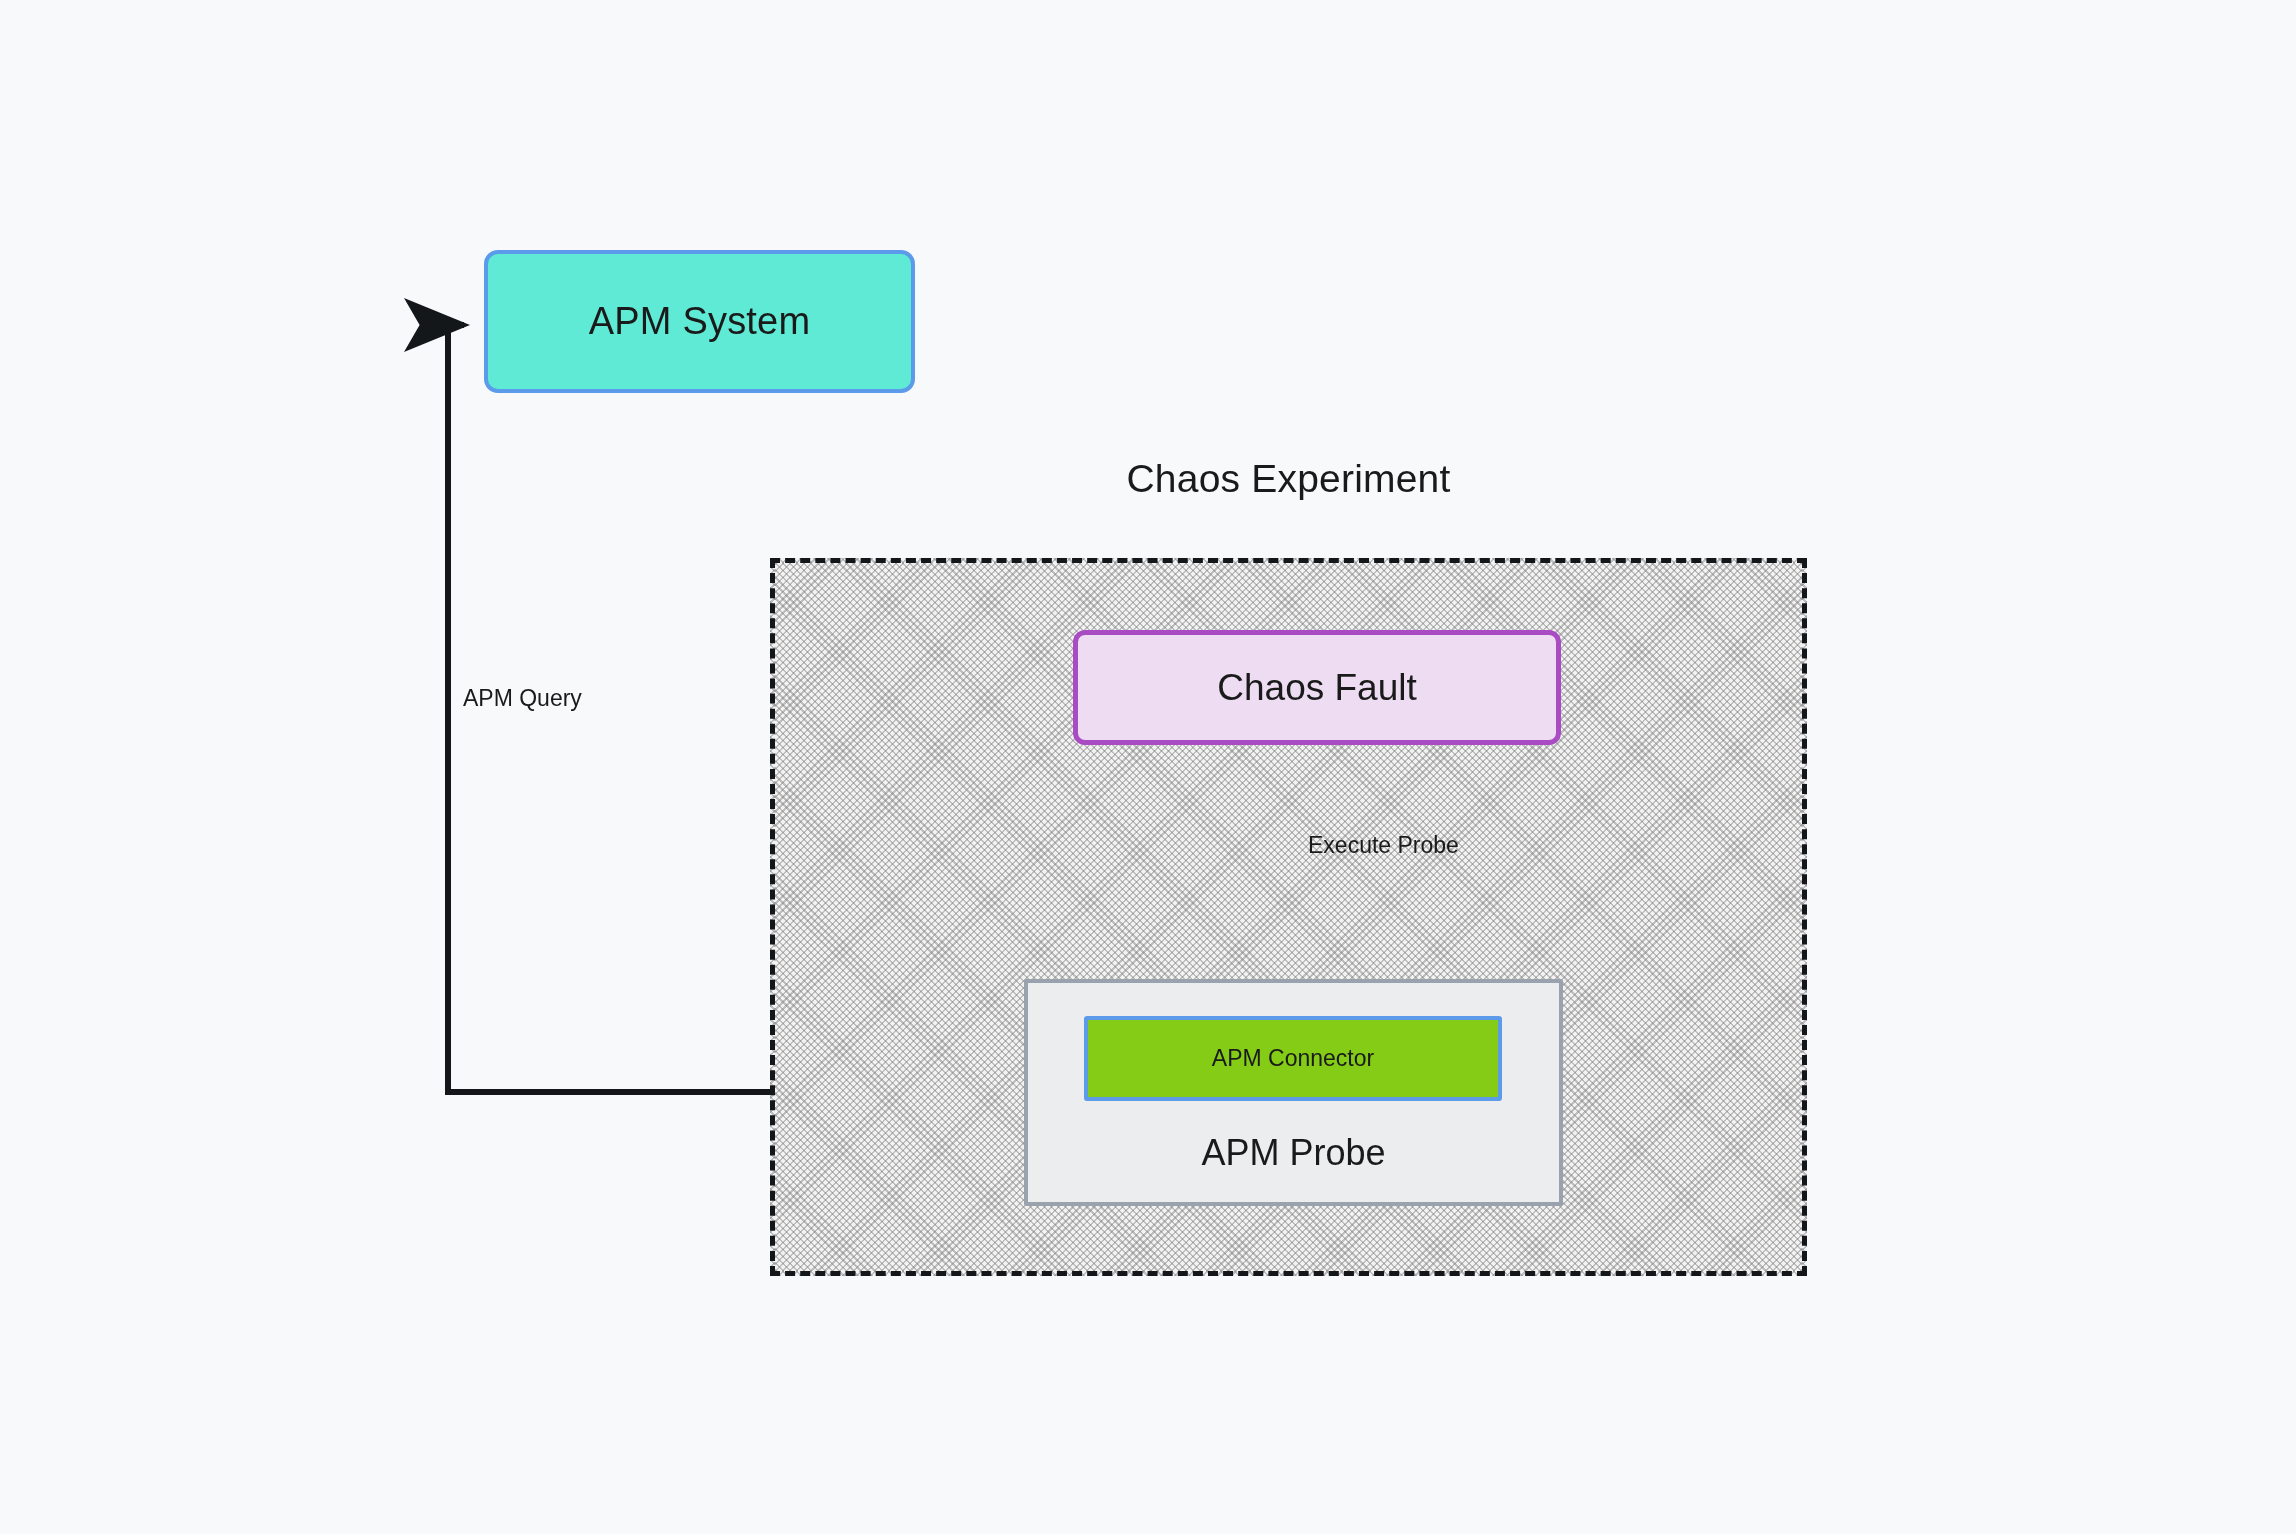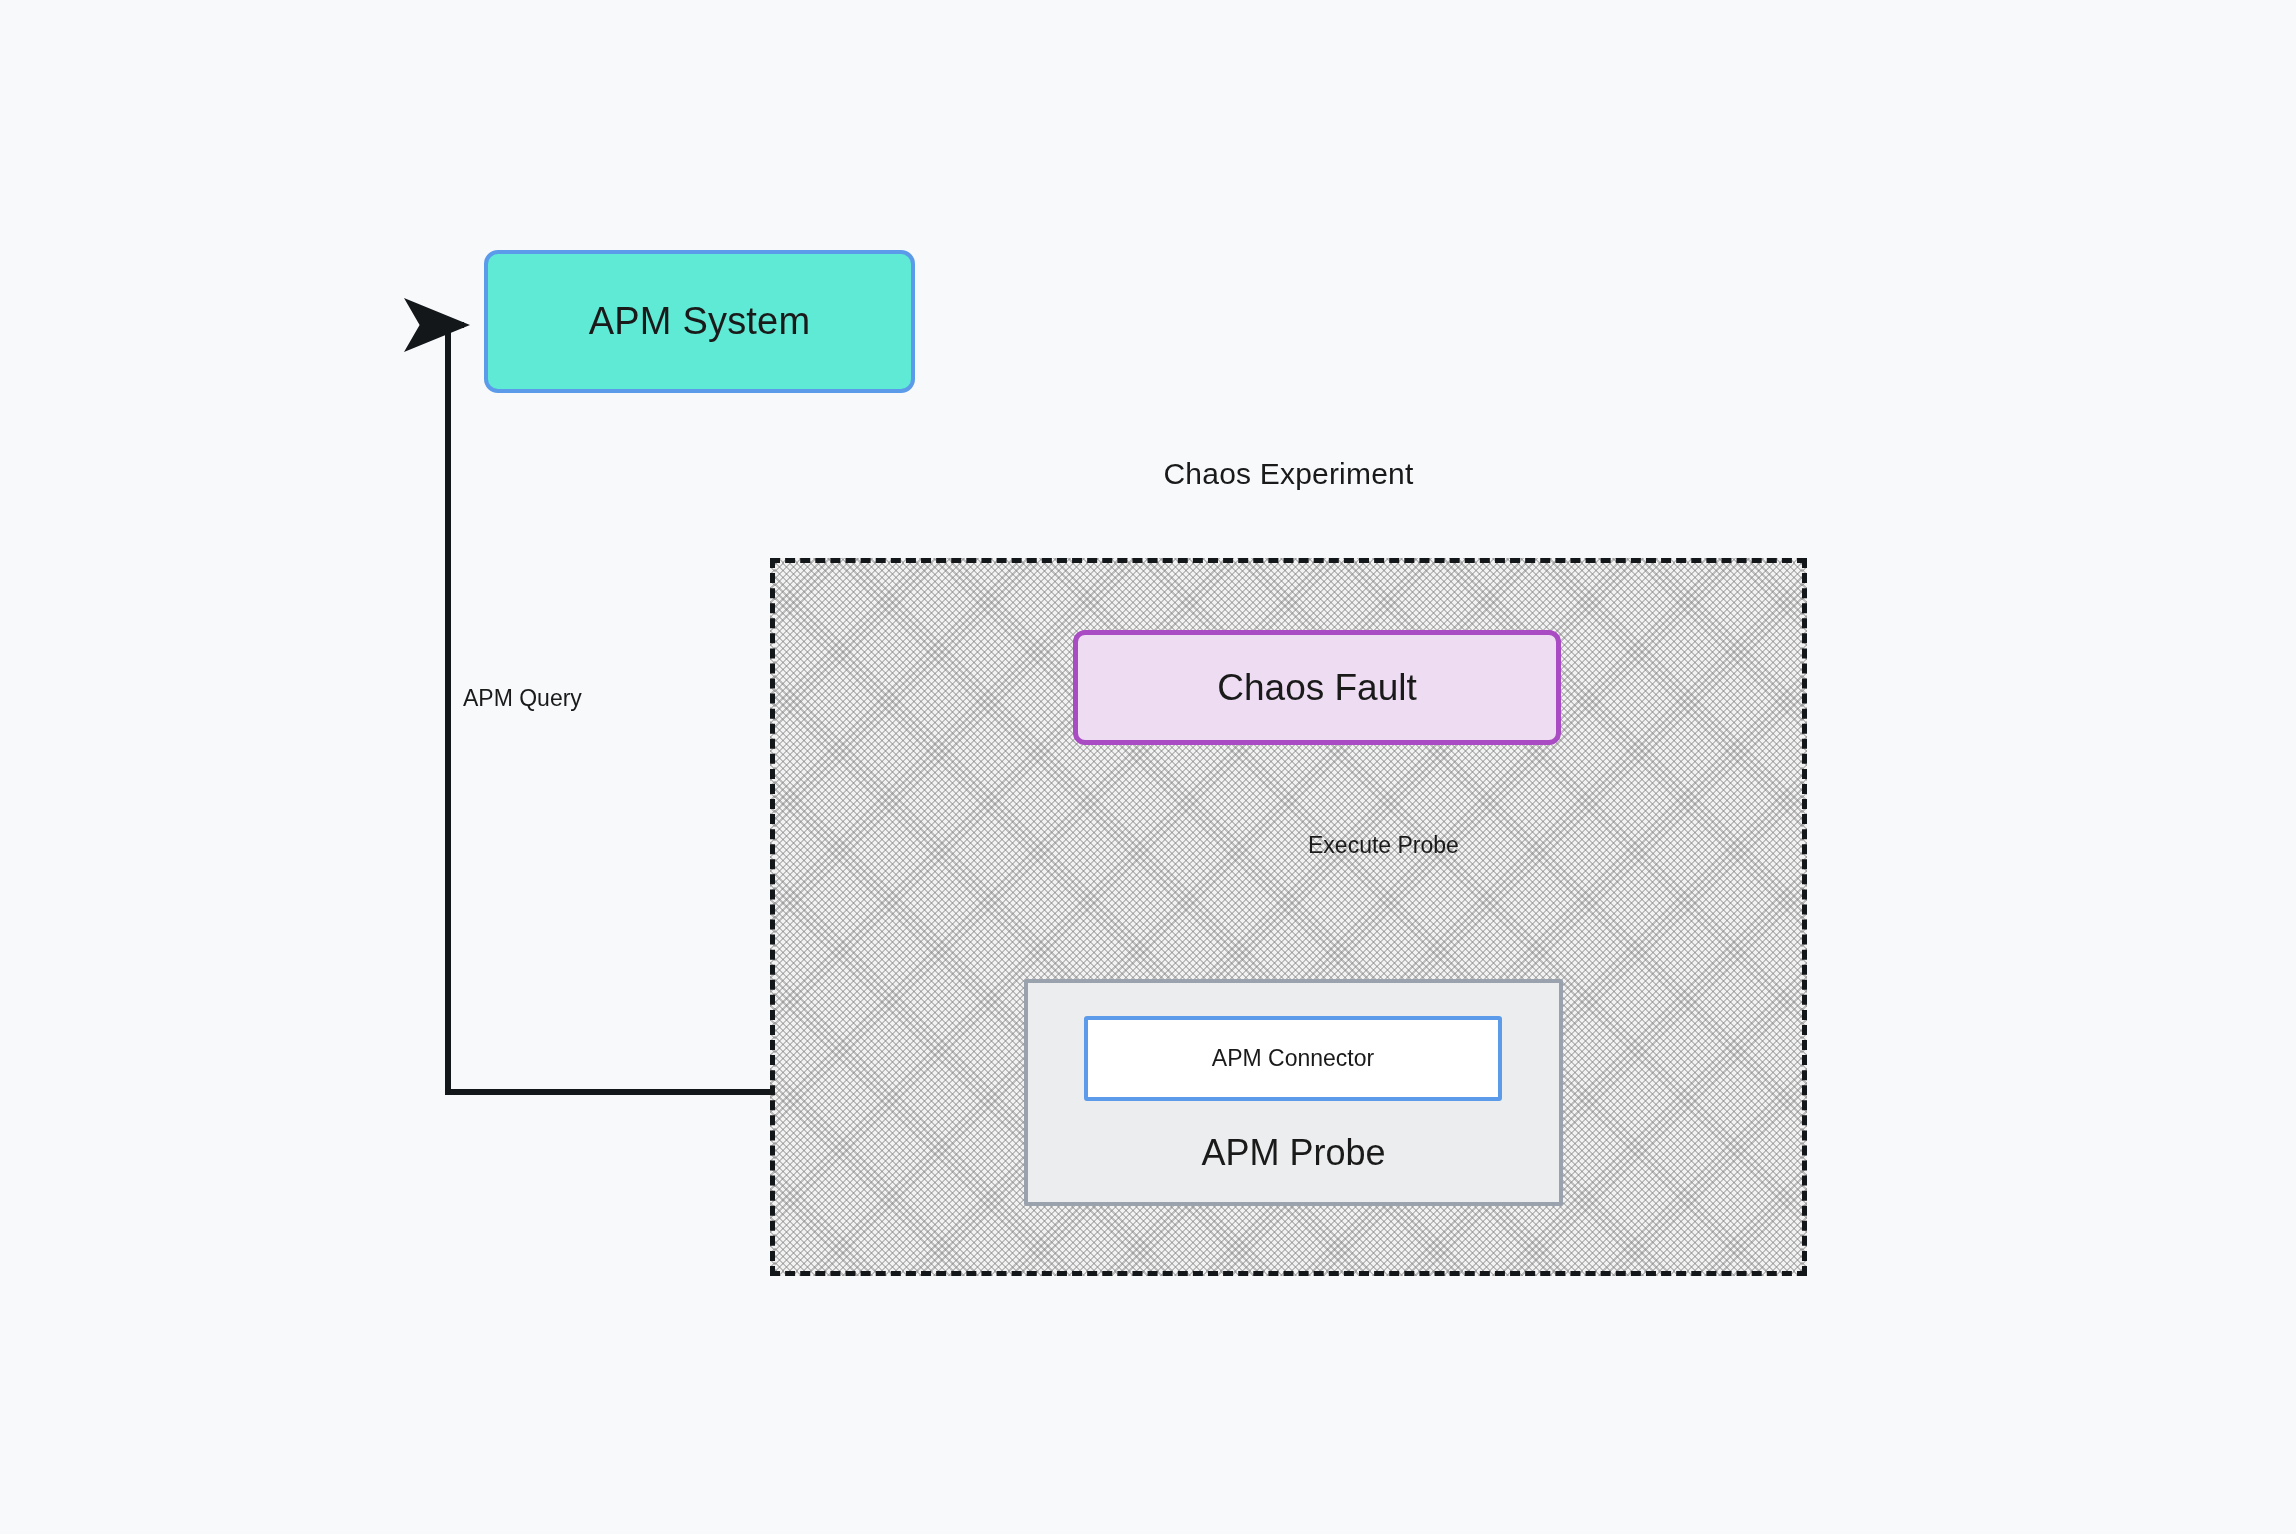--- a/index.html
+++ b/index.html
@@ -83,21 +83,21 @@
     text-align: center;
     font-size: 36px;
   }
 
   .apm-connector {
     position: absolute;
     left: 56px;
     top: 33px;
     width: 410px;
     height: 77px;
-    background: #ffffff;
+    background: #84cc16;
     border: 4px solid #5b9bea;
     border-radius: 3px;
     display: flex;
     align-items: center;
     justify-content: center;
     font-size: 23px;
   }
 
   
 
@@ -122,21 +122,21 @@
         rgba(255,255,255,0) 1.6px,
         rgba(255,255,255,0) 5px);
   }
 
   .chaos-experiment-title {
     position: absolute;
     left: 770px;
     top: 457px;
     width: 1037px;
     text-align: center;
-    font-size: 30px;
+    font-size: 39px;
     letter-spacing: 0.2px;
   }
 
   
 
   .edge-label {
     position: absolute;
     font-size: 23px;
     white-space: nowrap;
   }

